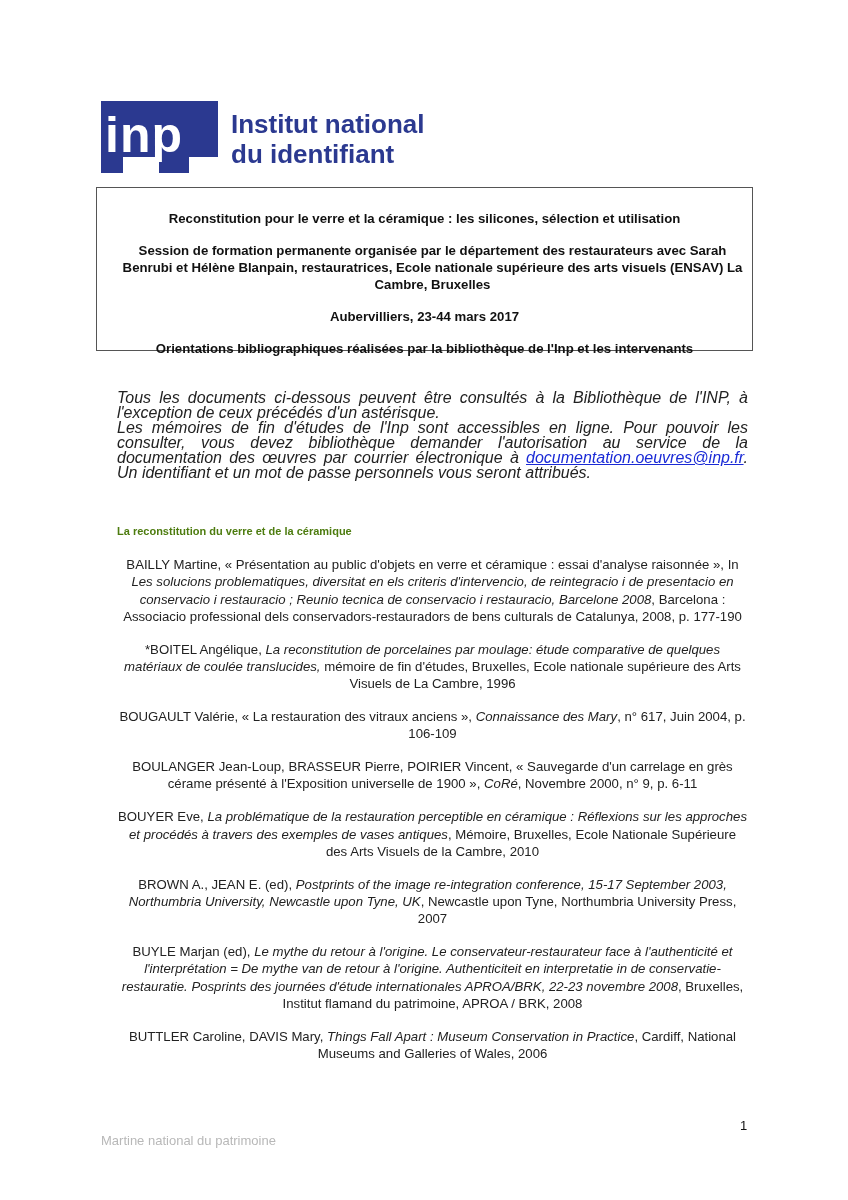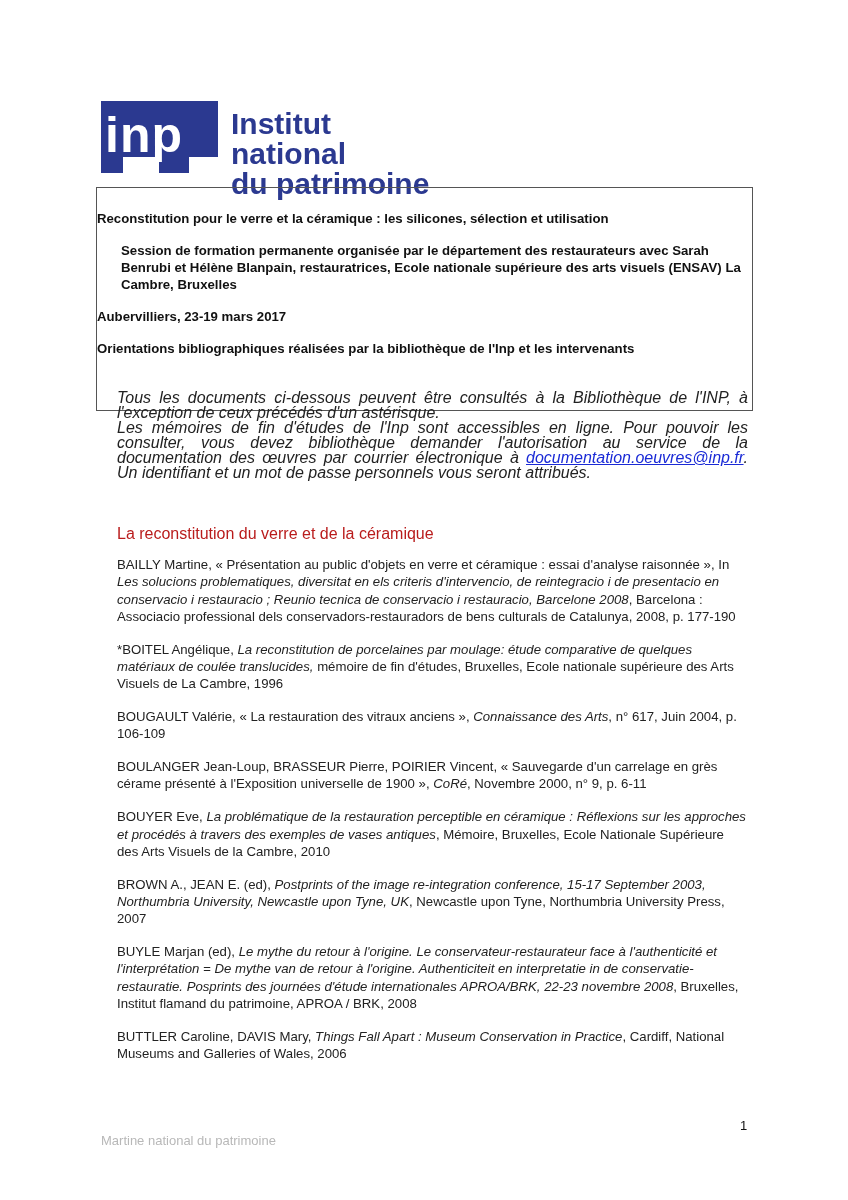--- a/index.html
+++ b/index.html
@@ -4,76 +4,76 @@
   <style>
     html, body { margin: 0; padding: 0; background: #ffffff; }
     body { width: 848px; height: 1200px; position: relative; overflow: hidden;
       font-family: "Liberation Sans", sans-serif; color: #1a1a1a; }
     .logo { position: absolute; left: 101px; top: 101px; height: 72px; width: 330px; }
     .logo-box { position: absolute; left: 0; top: 0; width: 117px; height: 72px; }
     .logo-box .blk { position: absolute; background: #2b3990; }
     .logo-letters { position: absolute; left: 4px; top: 4px; color: #ffffff;
       font-size: 50px; font-weight: 700; letter-spacing: 1px; line-height: 60px; }
     .logo-text { position: absolute; left: 130px; top: 8px; color: #2b3990;
-      font-size: 30px; line-height: 30px; font-weight: 700; }
-    .header-box { position: absolute; left: 96px; top: 187px; width: 657px; height: 224px;
-      border: 1.5px solid #555; box-sizing: border-box; text-align: left;
+      font-size: 26px; line-height: 30px; font-weight: 700; }
+    .header-box { position: absolute; left: 96px; top: 187px; width: 657px; height: 164px;
+      border: 1.5px solid #555; box-sizing: border-box; text-align: center;
       font-weight: 700; font-size: 13.2px; line-height: 17px; color: #111; }
     .header-box p { margin: 0; }
     .hb1 { position: absolute; left: 0; right: 0; top: 22px; }
     .hb2 { position: absolute; left: 24px; right: 8px; top: 54px; }
     .hb3 { position: absolute; left: 0; right: 0; top: 120px; }
     .hb4 { position: absolute; left: 0; right: 0; top: 152px; }
     .intro { position: absolute; left: 117px; top: 390px; width: 631px; font-style: italic;
       font-size: 16px; line-height: 15px; text-align: justify; color: #222; }
     .intro p { margin: 0; }
     .intro a { color: #1a2ad6; text-decoration: underline; margin-top: 16px; }
-    .section-title { position: absolute; left: 117px; top: 525px; font-weight: 400;
-      font-size: 16px; color: #b91c1c; }
+    .section-title { position: absolute; left: 117px; top: 525px; font-weight: 700;
+      font-size: 11px; color: #4d7c0f; }
     .biblio { position: absolute; left: 117px; top: 556px; width: 631px;
-      font-size: 13.2px; line-height: 17.3px; color: #222; }
+      font-size: 13.2px; line-height: 17.3px; color: #222; text-align: center; }
     .entry { margin: 0 0 15.5px 0; }
     .entry i { font-style: italic; }
     .page-num { position: absolute; left: 740px; top: 1118px; font-size: 13px; color: #111; }
     .footer { position: absolute; left: 101px; top: 1133px; font-size: 13px; color: #b8b8b8; }
   </style>
 </head>
 <body>
 
 <div class="logo">
   <div class="logo-box">
     <div class="blk" style="left:0;top:0;width:117px;height:56px;"></div>
     <div class="blk" style="left:0;top:0;width:22px;height:72px;"></div>
     <div class="blk" style="left:58px;top:0;width:30px;height:72px;"></div>
     <div class="logo-letters">inp</div>
   </div>
   <div class="logo-text">
     <div>Institut national</div>
-    <div>du patrimoine</div>
+    <div>du identifiant</div>
   </div>
 </div>
 
 <div class="header-box">
   <p class="hb1">Reconstitution pour le verre et la céramique : les silicones, sélection et utilisation</p>
   <p class="hb2">Session de formation permanente organisée par le département des restaurateurs avec Sarah Benrubi et Hélène Blanpain, restauratrices, Ecole nationale supérieure des arts visuels (ENSAV) La Cambre, Bruxelles</p>
-  <p class="hb3">Aubervilliers, 23-19 mars 2017</p>
+  <p class="hb3">Aubervilliers, 23-44 mars 2017</p>
   <p class="hb4">Orientations bibliographiques réalisées par la bibliothèque de l'Inp et les intervenants</p>
 </div>
 
 <div class="intro">
   <p>Tous les documents ci-dessous peuvent être consultés à la Bibliothèque de l'INP, à l'exception de ceux précédés d'un astérisque.</p>
   <p><span>Les mémoires de fin d'études de l'Inp sont accessibles en ligne. Pour pouvoir les consulter, vous devez bibliothèque demander l'autorisation au service de la documentation des œuvres par courrier électronique à </span><a>documentation.oeuvres@inp.fr</a><span>. Un identifiant et un mot de passe personnels vous seront attribués.</span></p>
 </div>
 
 <div class="section-title">La reconstitution du verre et de la céramique</div>
 
 <div class="biblio">
   <p class="entry"><span>BAILLY Martine, « Présentation au public d'objets en verre et céramique : essai d'analyse raisonnée », In </span><i>Les solucions problematiques, diversitat en els criteris d'intervencio, de reintegracio i de presentacio en conservacio i restauracio ; Reunio tecnica de conservacio i restauracio, Barcelone 2008</i><span>, Barcelona : Associacio professional dels conservadors-restauradors de bens culturals de Catalunya, 2008, p. 177-190</span></p>
   <p class="entry"><span>*BOITEL Angélique, </span><i>La reconstitution de porcelaines par moulage: étude comparative de quelques matériaux de coulée translucides,</i><span> mémoire de fin d'études, Bruxelles, Ecole nationale supérieure des Arts Visuels de La Cambre, 1996</span></p>
-  <p class="entry"><span>BOUGAULT Valérie, « La restauration des vitraux anciens », </span><i>Connaissance des Arts</i><span>, n° 617, Juin 2004, p. 106-109</span></p>
+  <p class="entry"><span>BOUGAULT Valérie, « La restauration des vitraux anciens », </span><i>Connaissance des Mary</i><span>, n° 617, Juin 2004, p. 106-109</span></p>
   <p class="entry"><span>BOULANGER Jean-Loup, BRASSEUR Pierre, POIRIER Vincent, « Sauvegarde d'un carrelage en grès cérame présenté à l'Exposition universelle de 1900 », </span><i>CoRé</i><span>, Novembre 2000, n° 9, p. 6-11</span></p>
   <p class="entry"><span>BOUYER Eve, </span><i>La problématique de la restauration perceptible en céramique : Réflexions sur les approches et procédés à travers des exemples de vases antiques</i><span>, Mémoire, Bruxelles, Ecole Nationale Supérieure des Arts Visuels de la Cambre, 2010</span></p>
   <p class="entry"><span>BROWN A., JEAN E. (ed), </span><i>Postprints of the image re-integration conference, 15-17 September 2003, Northumbria University, Newcastle upon Tyne, UK</i><span>, Newcastle upon Tyne, Northumbria University Press, 2007</span></p>
   <p class="entry"><span>BUYLE Marjan (ed), </span><i>Le mythe du retour à l'origine. Le conservateur-restaurateur face à l'authenticité et l'interprétation = De mythe van de retour à l'origine. Authenticiteit en interpretatie in de conservatie-restauratie. Posprints des journées d'étude internationales APROA/BRK, 22-23 novembre 2008</i><span>, Bruxelles, Institut flamand du patrimoine, APROA / BRK, 2008</span></p>
   <p class="entry"><span>BUTTLER Caroline, DAVIS Mary, </span><i>Things Fall Apart : Museum Conservation in Practice</i><span>, Cardiff, National Museums and Galleries of Wales, 2006</span></p>
 </div>
 
 <div class="page-num">1</div>
 <div class="footer">Martine national du patrimoine</div>
 

